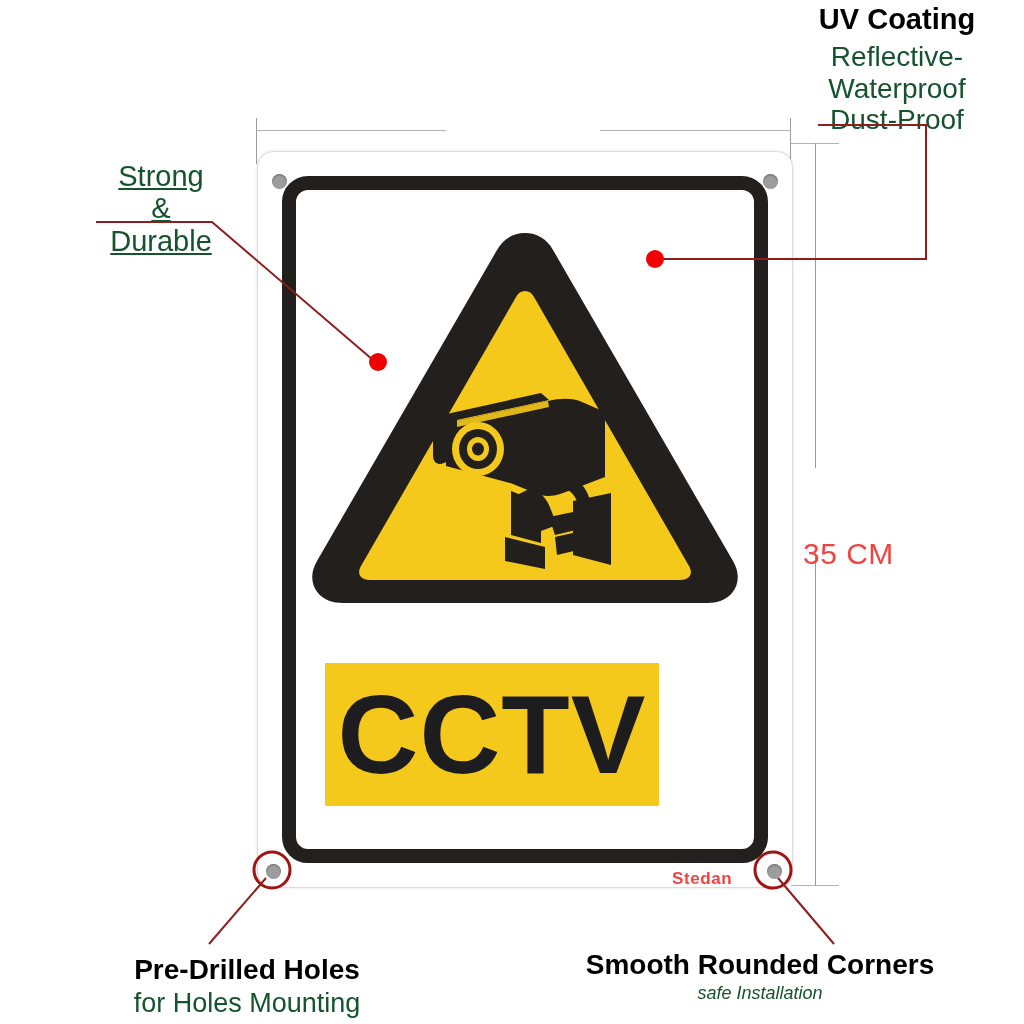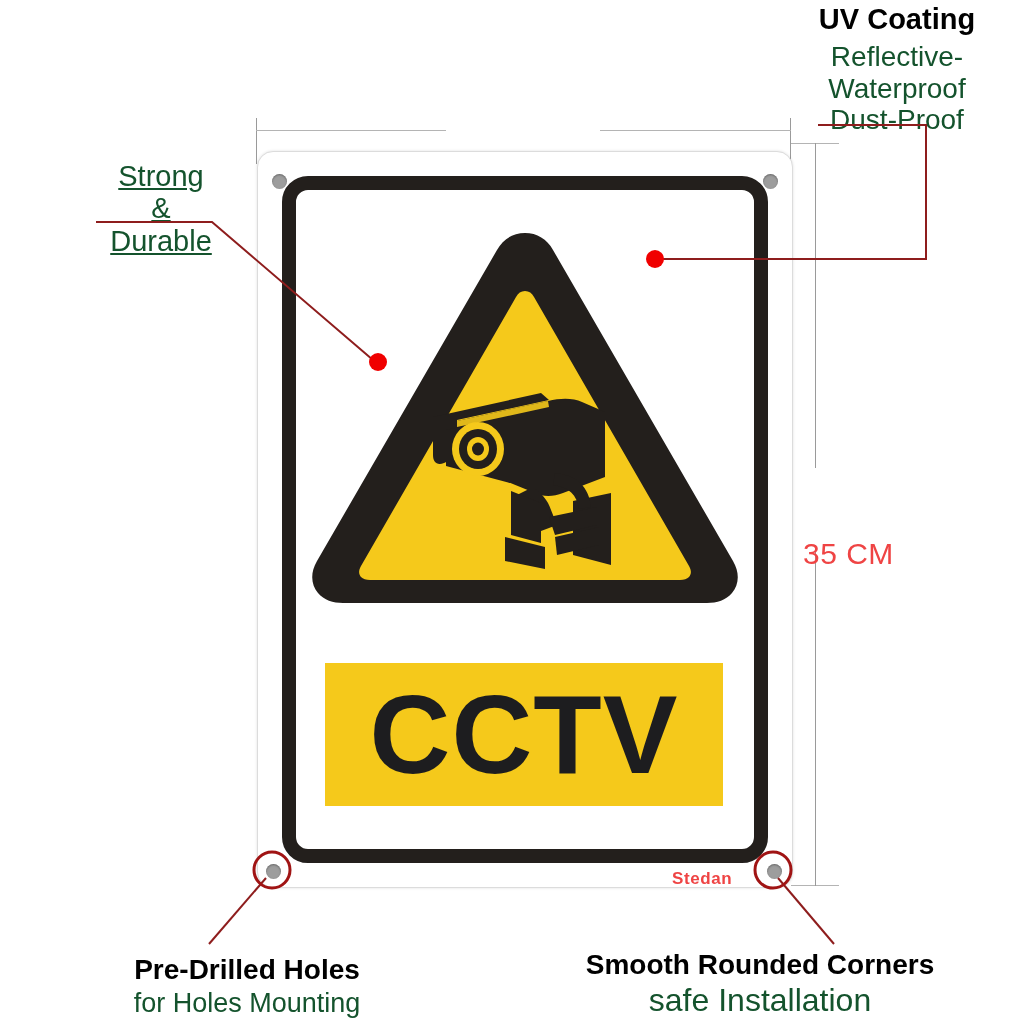--- a/index.html
+++ b/index.html
@@ -92,21 +92,21 @@
     width: 440px;
     height: 380px;
   }
   #warning-triangle svg { display: block; }
 
   
   #cctv-banner {
     position: absolute;
     left: 325px;
     top: 663px;
-    width: 398px;
+    width: 334px;
     height: 143px;
     background: #F5C91B;
     display: flex;
     align-items: center;
     justify-content: center;
   }
   #cctv-banner-text {
     font-family: "Liberation Sans", sans-serif;
     font-weight: bold;
     font-size: 112px;
@@ -276,21 +276,21 @@
 Durable</div>
   </div>
 
   <div class="abs" style="left:52px; top:955px; width:390px; text-align:center;">
     <div class="callout-title" style="font-size:28px;">Pre-Drilled Holes</div>
     <div class="callout-sub" style="font-size:27px; padding-top:3px;">for Holes Mounting</div>
   </div>
 
   <div class="abs" style="left:540px; top:950px; width:440px; text-align:center;">
     <div class="callout-title" style="font-size:28px;">Smooth Rounded Corners</div>
-    <div class="callout-sub" style="font-size:32px; padding-top:3px;">safe Installation</div>
+    <div class="callout-sub" style="font-size:18px; padding-top:3px;font-style:italic;">safe Installation</div>
   </div>
 
   <svg id="annotation-layer" viewBox="0 0 1024 1024" xmlns="http://www.w3.org/2000/svg">
     <g stroke="#8e1d1d" stroke-width="2" fill="none">
 
       <path d="M818 125 L926 125 L926 259 L660 259"></path>
 
       <path d="M96 222 L212 222 L373 360"></path>
 
       <path d="M266 878 L209 944"></path>

